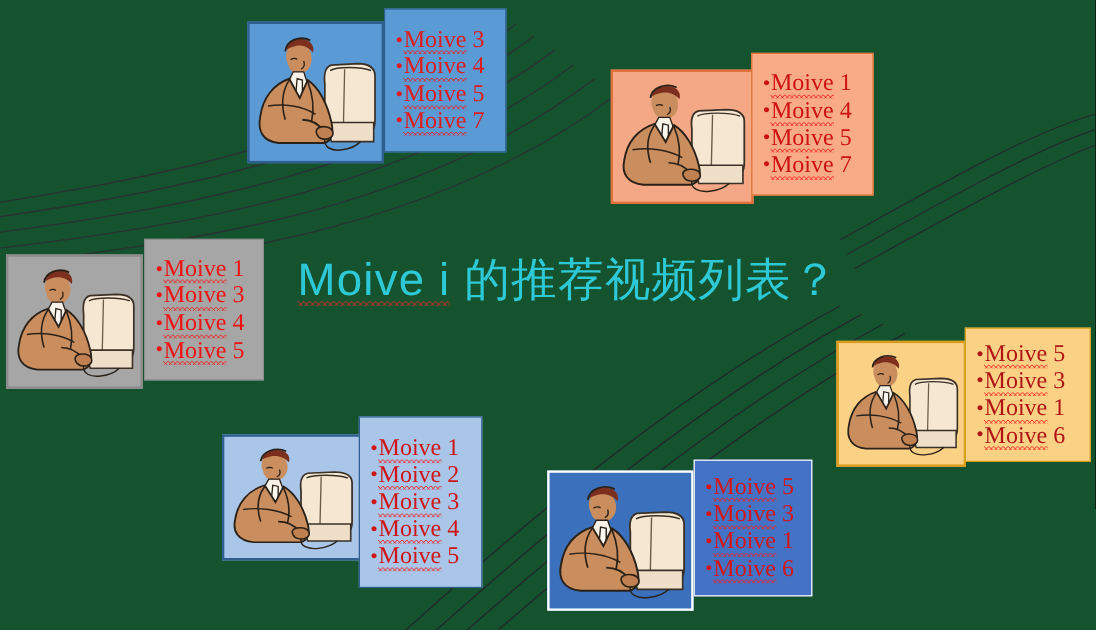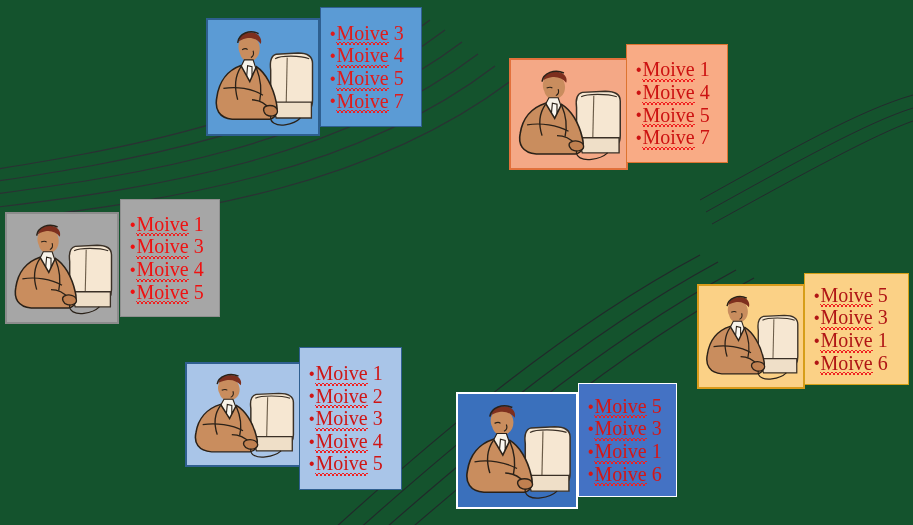--- a/index.html
+++ b/index.html
@@ -214,20 +214,23 @@
         </svg>
       </div>
     <div class="listbox" id="box-2" style="left: 120px; top: 199px; width: 100px; height: 118px; background: rgb(166, 166, 166); border: 1px solid rgb(143, 143, 143); color: rgb(239, 17, 17); font-size: 20px;">
       <div class="li"><span class="bullet">•</span><span class="sp">Moive</span><span> 1</span></div>
       <div class="li"><span class="bullet">•</span><span class="sp">Moive</span><span> 3</span></div>
       <div class="li"><span class="bullet">•</span><span class="sp">Moive</span><span> 4</span></div>
       <div class="li"><span class="bullet">•</span><span class="sp">Moive</span><span> 5</span></div>
     </div>
   </div>
 
+  <div id="title" style="left: 248px; top: 208px; font-size: 38px; color: rgb(46, 201, 214);">
+    <span class="latin">Moive i</span><span> 的推荐视频列表？</span>
+  </div>
 
   <div class="group">
     <div class="pic" id="pic-3" style="left: 697px; top: 284px; width: 104px; height: 101px; border: 2px solid rgb(217, 155, 27); background: rgb(251, 209, 134);">
         <svg viewBox="0 0 100 100" preserveAspectRatio="none">
           <rect x="0" y="0" width="100" height="100" fill="#fbd186"></rect>
           <path d="M62 30 C 58 31 56 36 57 44 L 57 72 C 57 78 62 80 70 80 L 88 80 C 93 80 95 76 95 70 L 95 38 C 95 32 90 29 82 29 Z" fill="#f6e7d2" stroke="#3a3026" stroke-width="1.3"></path>
           <path d="M61 34 C 66 31 84 31 92 34" fill="none" stroke="#3a3026" stroke-width="1.1"></path>
           <path d="M72 33 L 71 78" fill="none" stroke="#6b5c48" stroke-width="1"></path>
           <path d="M58 72 L 94 72 L 94 86 L 62 86 Z" fill="#efdfc8" stroke="#3a3026" stroke-width="1.2"></path>
           <path d="M31 16 C 27 19 27 25 29 29 C 30 34 34 37 39 36 C 44 35 47 31 47 25 C 47 19 43 14 37 13 C 34 13 32 14 31 16 Z" fill="#c98d5e"></path>

